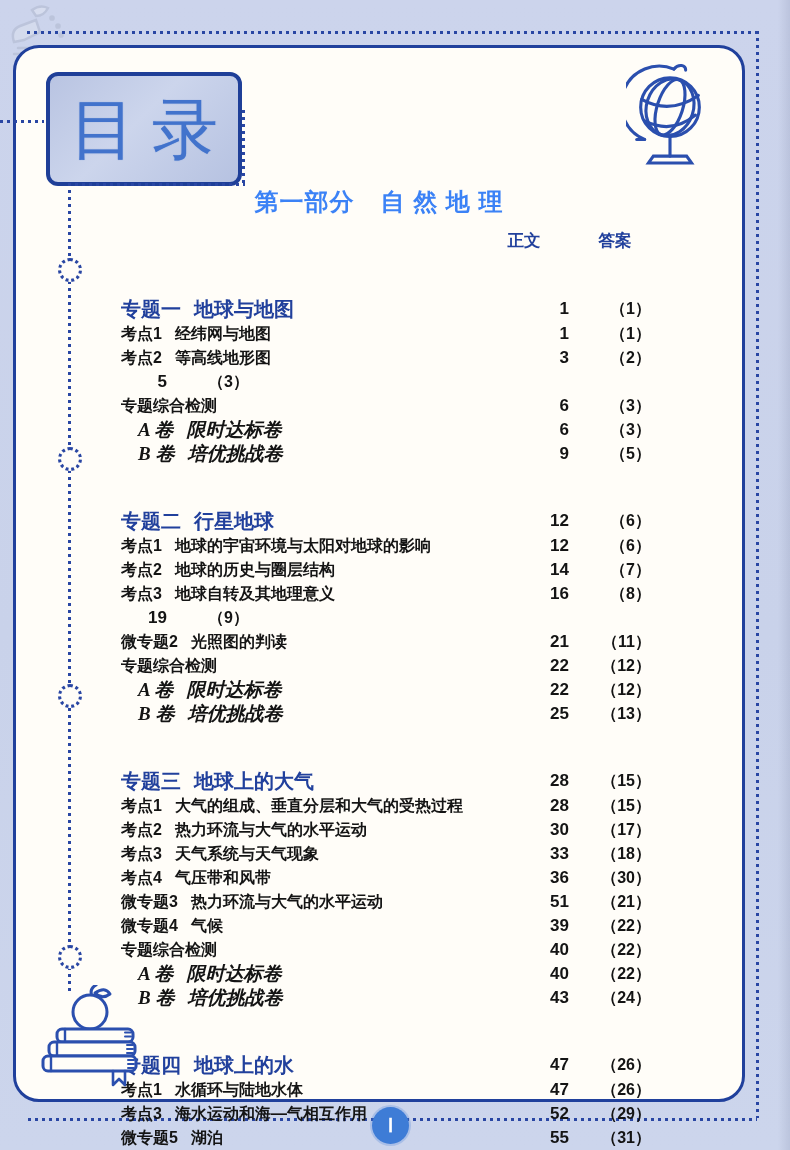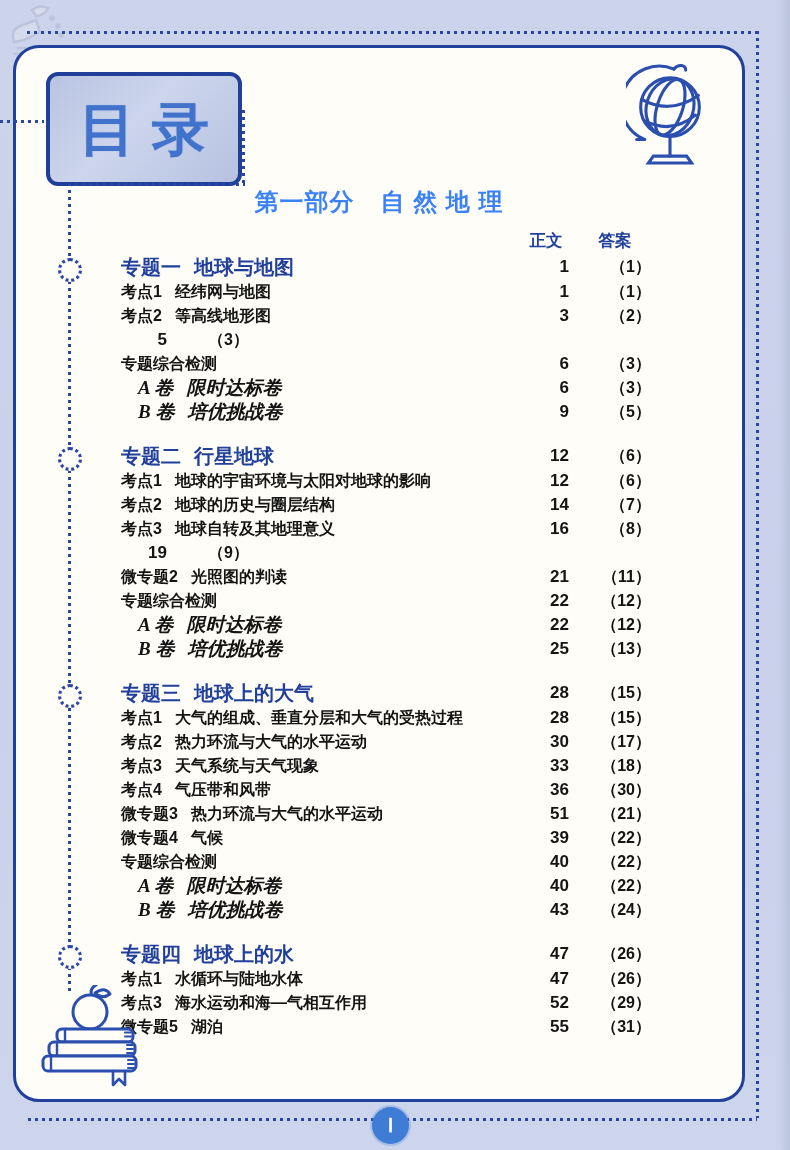--- a/index.html
+++ b/index.html
@@ -32,46 +32,46 @@
     box-sizing:border-box;
   }
   
   .toc-box{
     position:absolute;left:30px;top:24px;width:188px;height:106px;
     background:linear-gradient(135deg,#b9c4e2 0%,#ccd5ec 45%,#b6c2e1 100%);
     border:4px solid #1f3f98;border-radius:12px;
     display:flex;align-items:center;justify-content:center;
   }
   .toc-box .toc-text{
-    font-size:57px;font-weight:700;color:#4273cc;
+    font-size:66px;font-weight:400;color:#4273cc;
     letter-spacing:16px;padding-left:16px;line-height:1;
     text-shadow:0 0 1px rgba(66,115,204,.6);
   }
   
   .part-title{
     position:absolute;left:0;top:138px;width:100%;
     text-align:center;font-size:24px;font-weight:700;color:#3b82f6;
     letter-spacing:1px;
   }
   .part-title .gap{display:inline-block;width:26px;}
   
   .toc-list{
     position:absolute;left:105px;top:180px;width:530px;
   }
   .row{display:flex;align-items:center;height:24px;font-size:16px;color:#141414;}
   .row .lbl{flex:1;white-space:nowrap;overflow:hidden;font-weight:600;}
   .row .pre{display:inline-block;margin-right:13px;}
   .row .pg{width:46px;text-align:right;font-weight:600;font-size:17px;}
   .row .ans{width:82px;text-align:right;font-weight:600;font-size:16px;}
-  .row.head-cols{height:26px;color:#21409c;font-weight:700;}
+  .row.head-cols{height:26px;color:#21409c;font-weight:700;gap:22px;}
   .row.head-cols .pg,.row.head-cols .ans{font-size:16.5px;color:#21409c;text-align:center;}
   .row.head-cols .ans{padding-left:10px;box-sizing:border-box;}
   .section{margin-bottom:19px;}
   .section:last-child{margin-bottom:0;}
-  .row.heading{height:26px;}
+  .row.heading{height:26px;margin-top:42px;}
   .row.heading .lbl{font-size:20px;font-weight:700;color:#21409c;}
   .row.kind-wei .lbl,.row.kind-jiance .lbl{font-weight:700;}
   .row.kind-juan .lbl{
     padding-left:17px;font-family:"Liberation Serif", serif;
     font-style:italic;font-weight:600;font-size:19px;
   }
   
   .guide-circle{
     position:absolute;width:24px;height:24px;border-radius:50%;
     border:3px dotted #2946a3;background:#fffdf8;box-sizing:border-box;left:42px;

